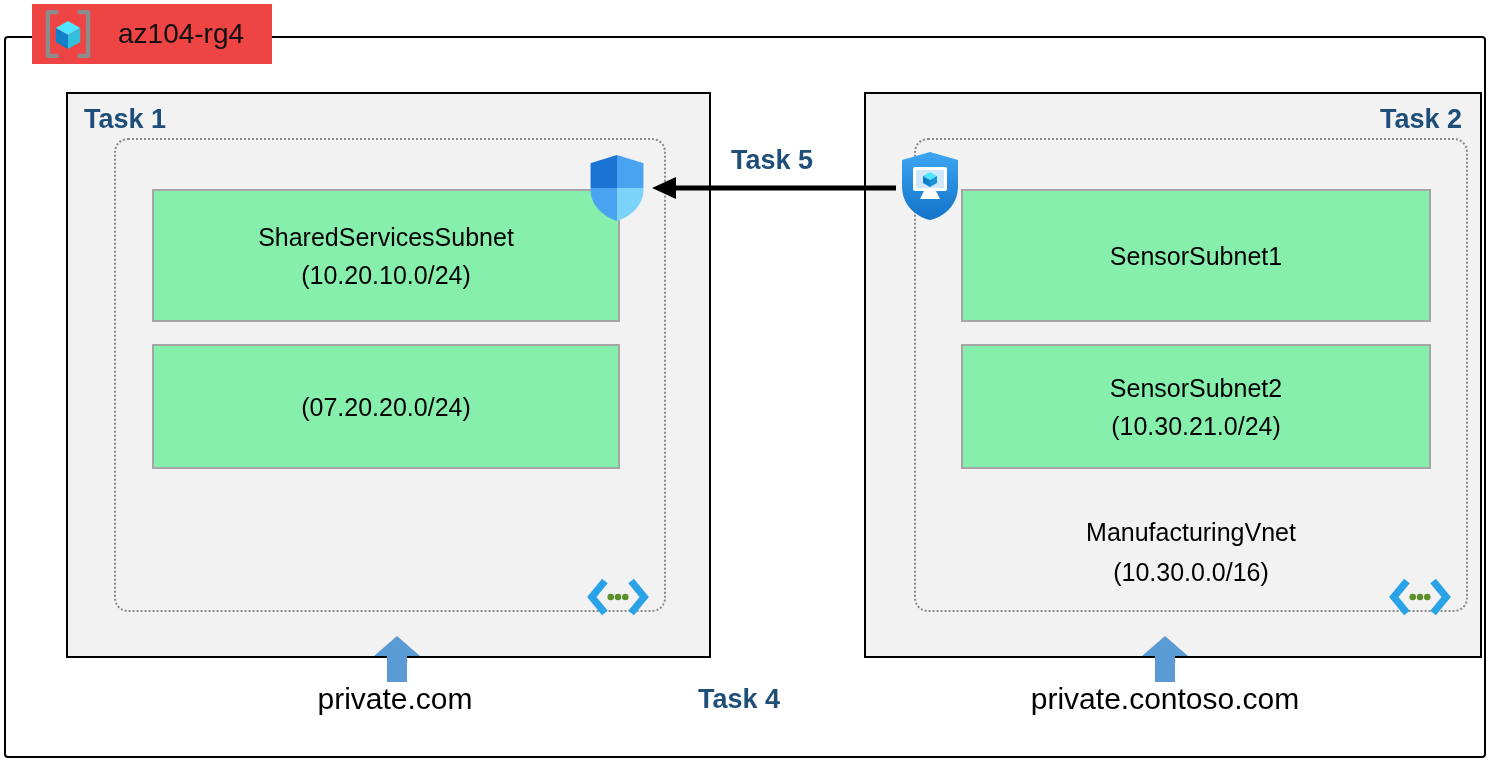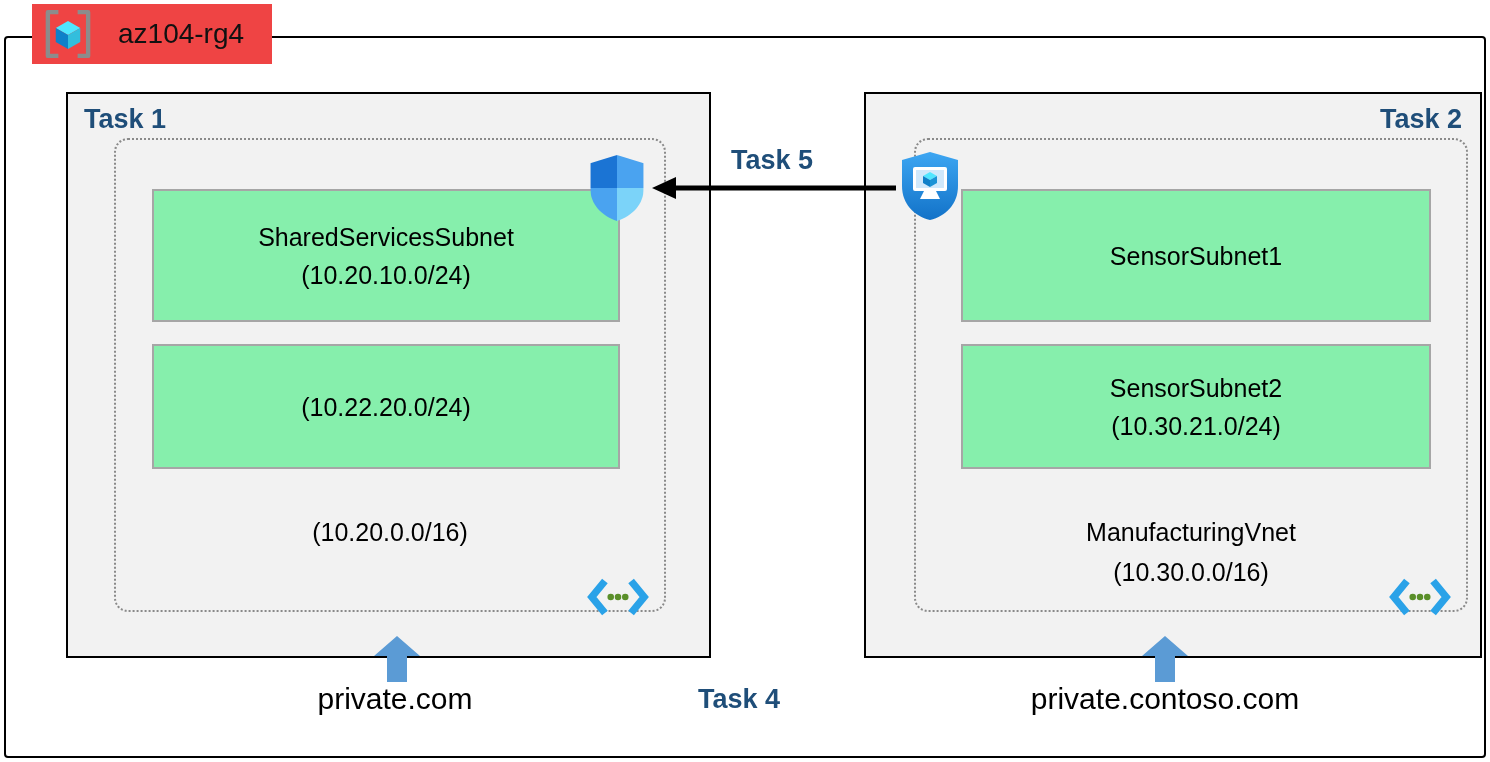--- a/index.html
+++ b/index.html
@@ -99,24 +99,23 @@
 
   <div class="task-box left">
     <div class="task-label tl">Task 1</div>
 
     <div class="vnet-dotted left">
       <div class="subnet s1">
         <div>SharedServicesSubnet</div>
         <div>(10.20.10.0/24)</div>
       </div>
       <div class="subnet s2">
-        <div>(10.22.20.0/24)</div>
+        <div>(07.20.20.0/24)</div>
       </div>
       <div class="vnet-name">
-        <div>(10.20.0.0/16)</div>
       </div>
       <svg class="vnet-icon" width="64" height="42" viewBox="0 0 88 56">
         <polyline points="26,6 8,28 26,50" fill="none" stroke="#2aa2e8" stroke-width="10"></polyline>
         <polyline points="62,6 80,28 62,50" fill="none" stroke="#2aa2e8" stroke-width="10"></polyline>
         <circle cx="34" cy="28" r="4.5" fill="#5a8f29"></circle>
         <circle cx="44" cy="28" r="4.5" fill="#5a8f29"></circle>
         <circle cx="54" cy="28" r="4.5" fill="#5a8f29"></circle>
       </svg>
     </div>
   </div>

